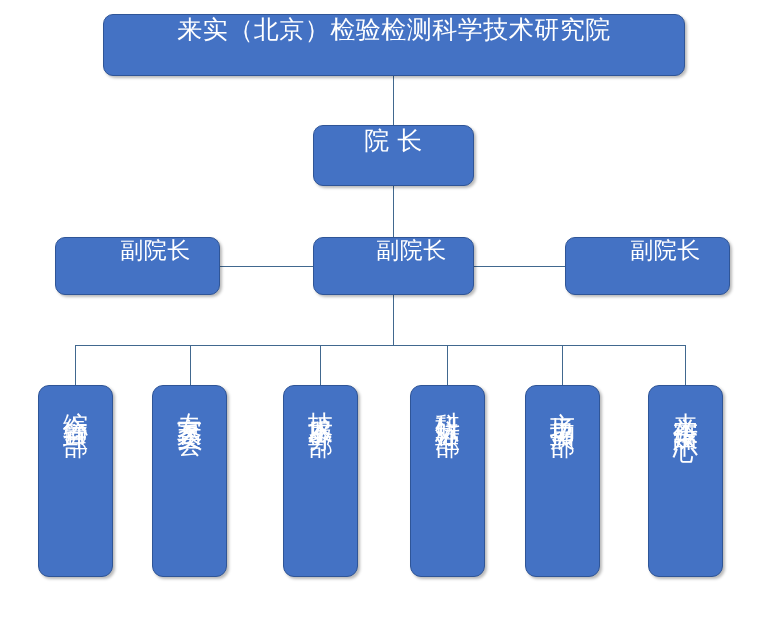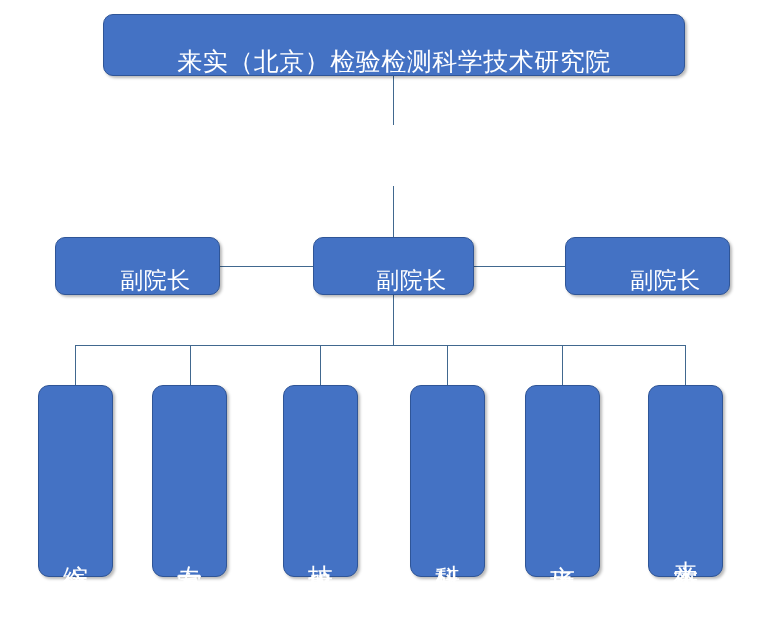--- a/index.html
+++ b/index.html
@@ -29,21 +29,21 @@
 
   
   .node {
     position: absolute;
     box-sizing: border-box;
     background: #4472C4;
     border: 1px solid #2F5597;
     border-radius: 10px;
     color: #ffffff;
     display: flex;
-    align-items: flex-end;
+    align-items: flex-start;
     justify-content: center;
     text-align: center;
     box-shadow: 2px 2px 3px rgba(0,0,0,0.28);
     letter-spacing: 0.5px;
     line-height: 1.12;
     user-select: none;
   }
 
   .node-root {
     left: 103px;
@@ -114,20 +114,23 @@
   <div class="line line-v" style="left:190px; top:345px; height:40px;"></div>
   <div class="line line-v" style="left:320px; top:345px; height:40px;"></div>
   <div class="line line-v" style="left:447px; top:345px; height:40px;"></div>
   <div class="line line-v" style="left:562px; top:345px; height:40px;"></div>
   <div class="line line-v" style="left:685px; top:345px; height:40px;"></div>
 
   <div class="node node-root">
     <span>来实（北京）检验检测科学技术研究院</span>
   </div>
 
+  <div class="node node-director">
+    <span>院 长</span>
+  </div>
 
   <div class="node node-deputy deputy-0">
     <span>副院长</span>
   </div>
   <div class="node node-deputy deputy-1">
     <span>副院长</span>
   </div>
   <div class="node node-deputy deputy-2">
     <span>副院长</span>
   </div>

